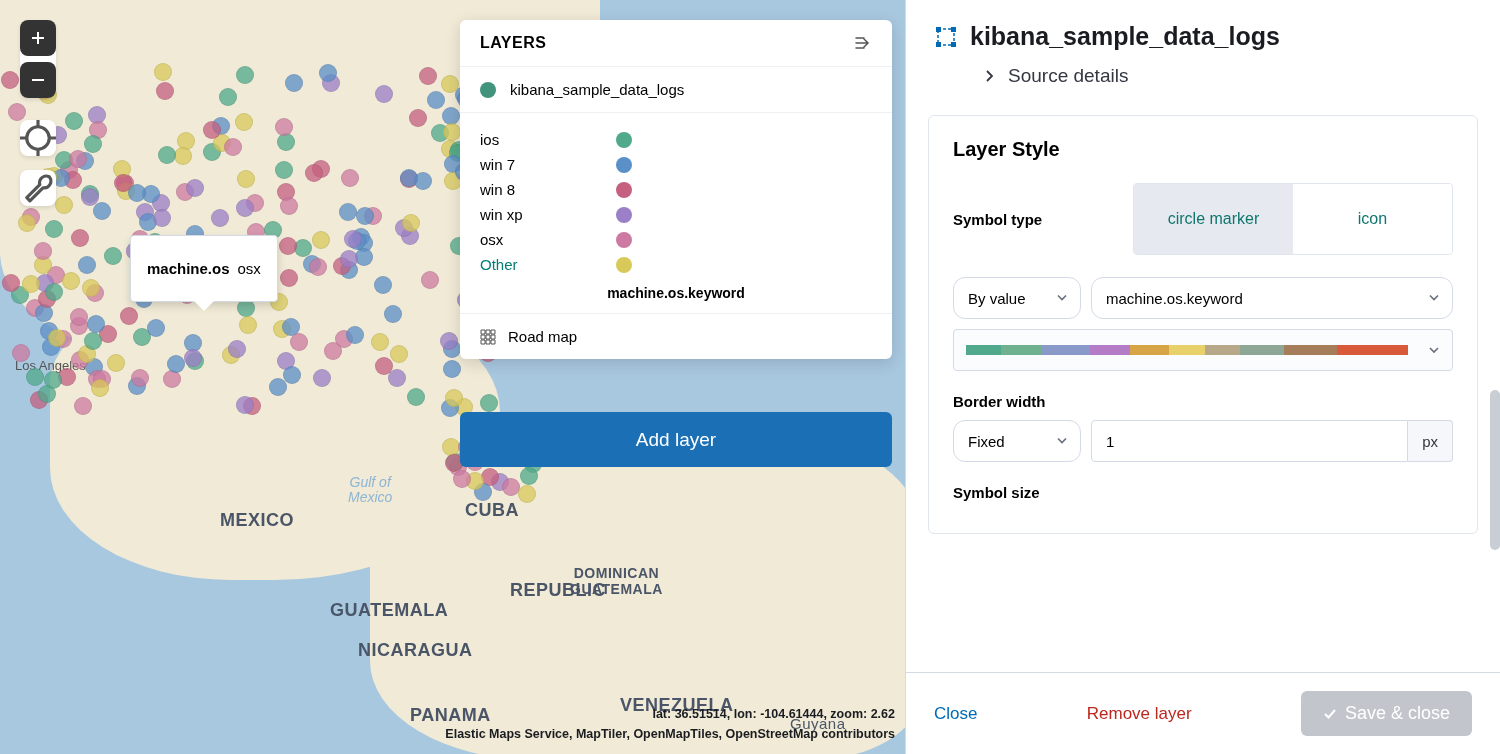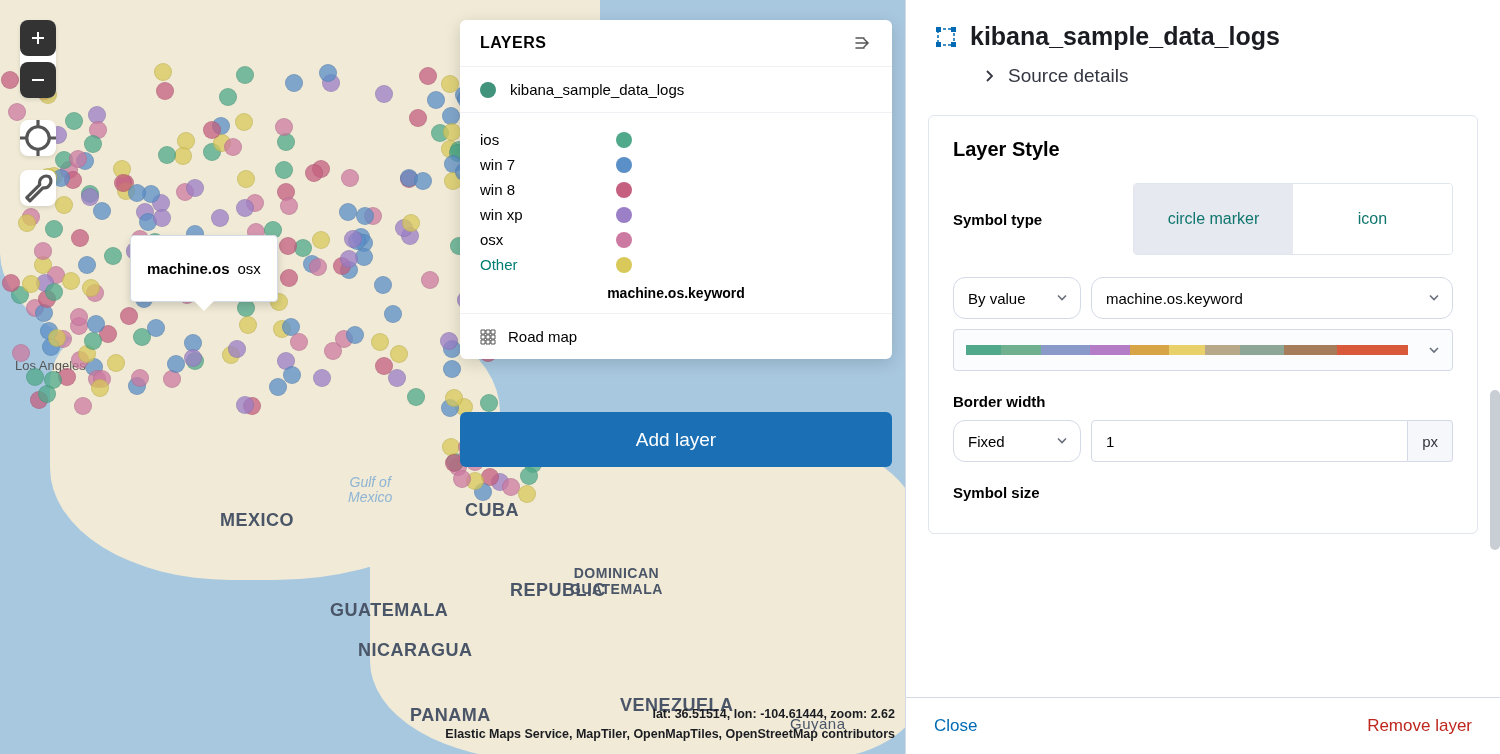--- a/index.html
+++ b/index.html
@@ -519,14 +519,20 @@
         <span class="field-label">Symbol size</span>
       </div>
     </div>
   </div>
 
   <div class="scrollbar-fake"></div>
 
   <div class="rp-footer">
     <button class="close">Close</button>
     <button class="remove">Remove layer</button>
+    <button class="save">
+      <svg viewBox="0 0 14 14">
+          <path d="M2 7l3.5 3.5L12 3" fill="none" stroke="#fff" stroke-width="2"></path>
+        </svg>
+      <span>Save &amp; close</span>
+    </button>
   </div>
 </div>
 
 </body></html>

